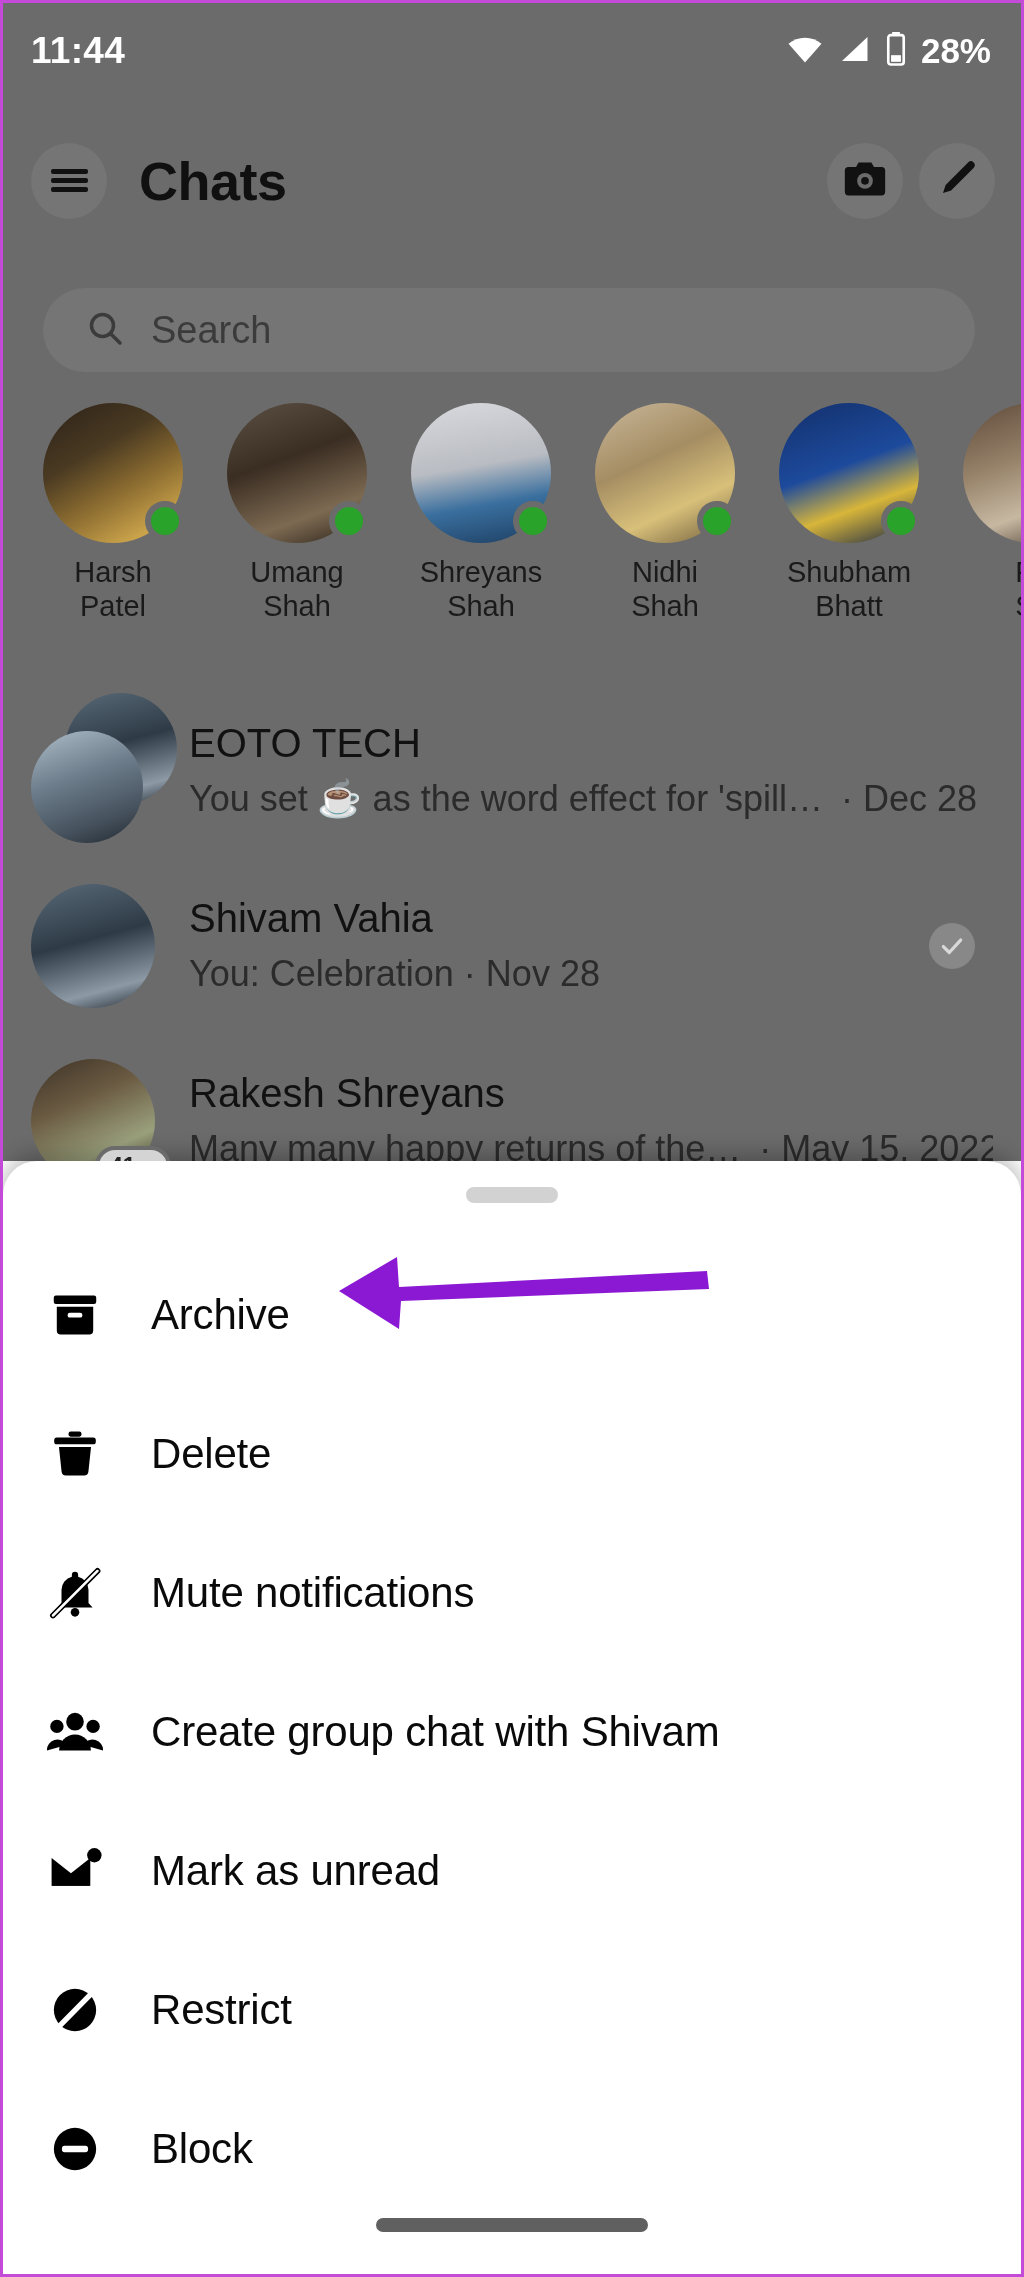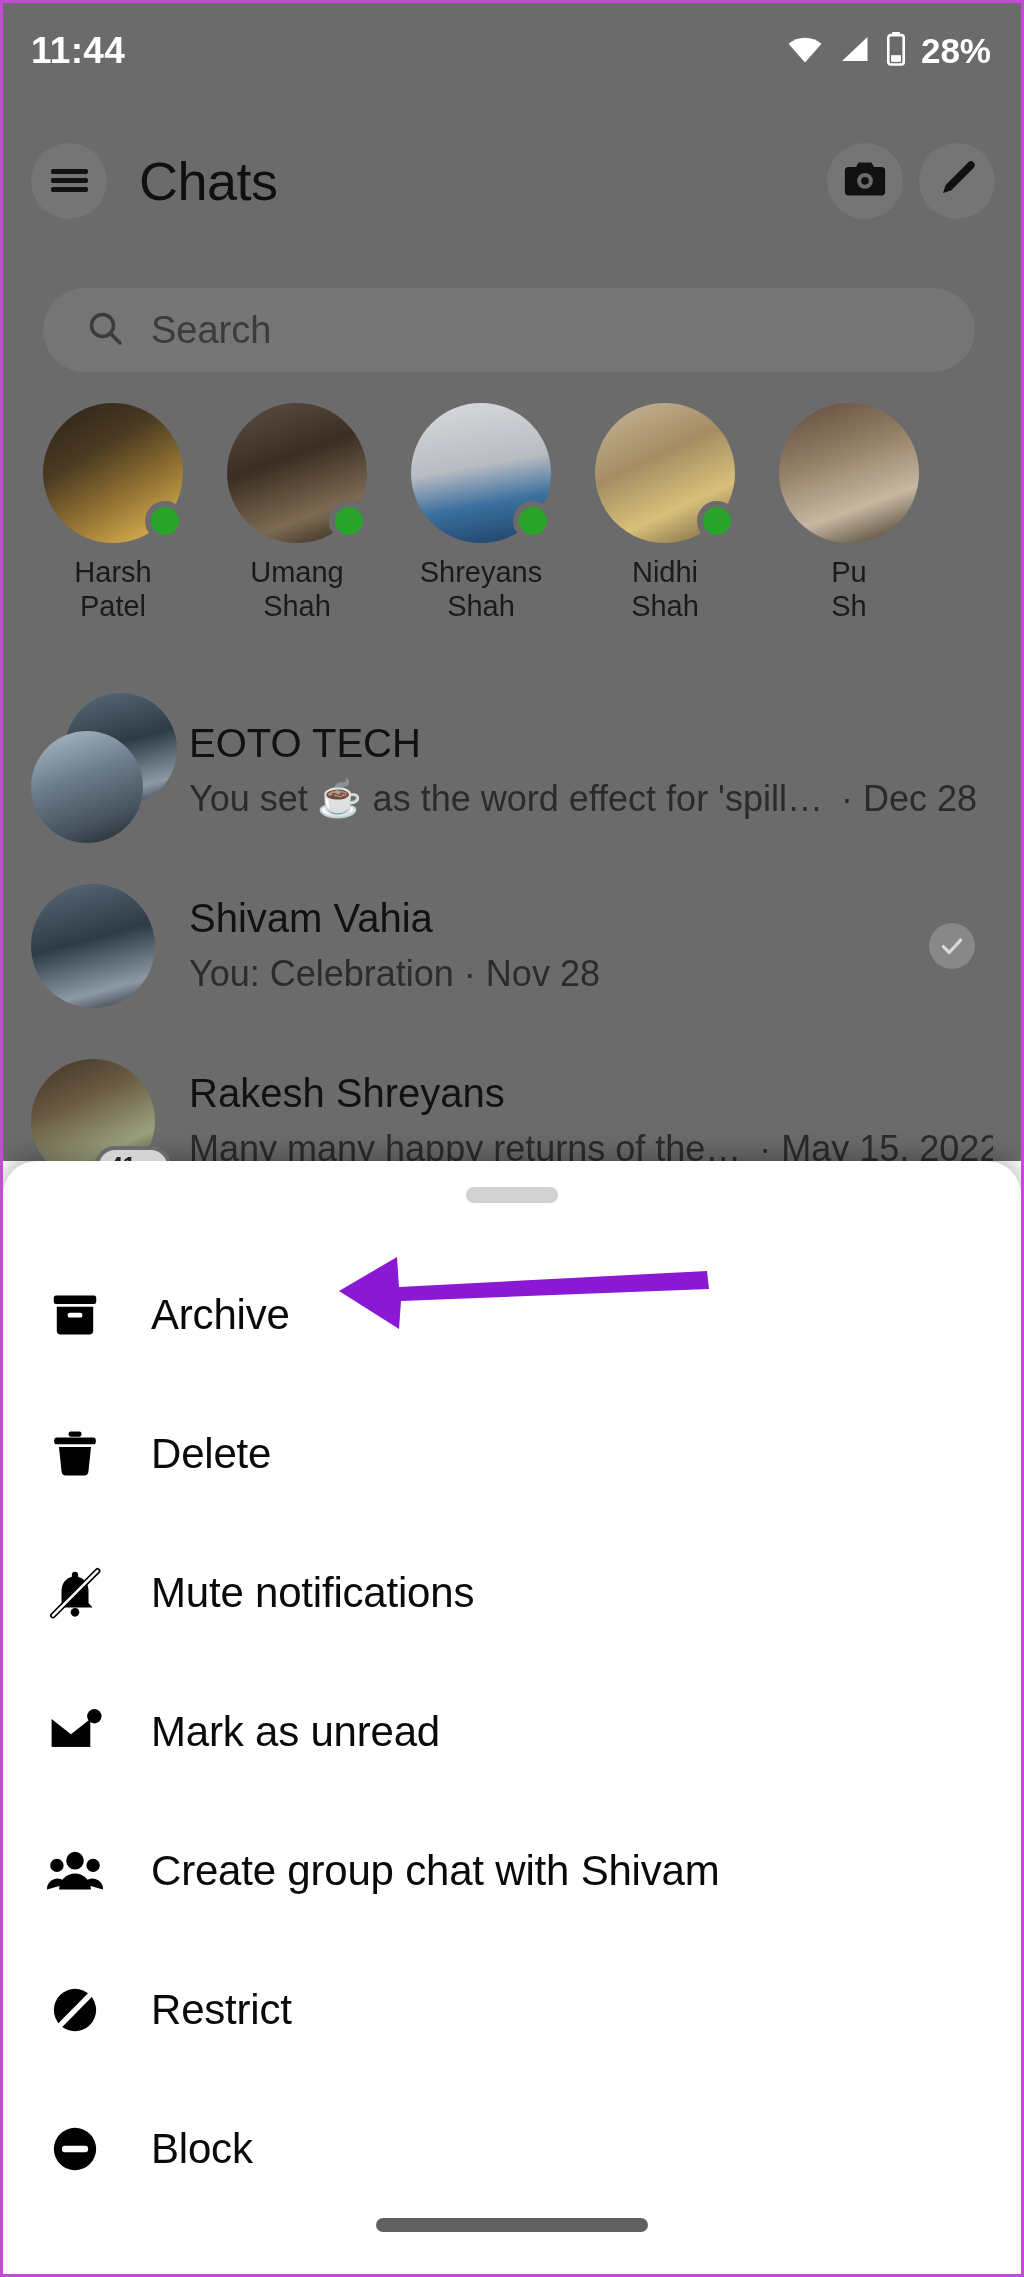--- a/index.html
+++ b/index.html
@@ -34,21 +34,21 @@
   #chats-header { top:120px; }
   .circle-btn {
     width:76px; height:76px; border-radius:50%;
     background:rgba(255,255,255,.07);
     display:flex; align-items:center; justify-content:center;
     flex:none;
   }
   .hamburger-wrap { margin-left:28px; }
   .ham-line { width:37px; height:5px; background:#111; border-radius:2px; margin:4px 0; }
   #page-title {
-    font-size:54px; font-weight:normal; color:#101010; margin-left:32px; flex:1;
+    font-size:54px; font-weight:bold; color:#101010; margin-left:32px; flex:1;
     letter-spacing:-.5px;
   }
   .hdr-right { display:flex; gap:16px; margin-right:26px; }
   
   #search-bar {
     position:absolute; left:40px; top:285px; width:932px; height:84px;
     border-radius:44px; background:rgba(255,255,255,.07);
     display:flex; align-items:center; padding-left:42px; gap:26px;
   }
   #search-placeholder { font-size:38px; color:#3b3b3b; }
@@ -235,20 +235,29 @@
           <div class="story-ava">
             <div class="ph ph4"></div>
           </div>
           <div class="story-badge"></div>
         </div>
         <div class="story-name"><span>Nidhi</span><br><span>Shah</span></div>
       </div>
       <div class="story">
         <div class="story-ava-wrap">
           <div class="story-ava">
+            <div class="ph ph5"></div>
+          </div>
+          <div class="story-badge"></div>
+        </div>
+        <div class="story-name"><span>Shubham</span><br><span>Bhatt</span></div>
+      </div>
+      <div class="story">
+        <div class="story-ava-wrap">
+          <div class="story-ava">
             <div class="ph ph6"></div>
           </div>
         </div>
         <div class="story-name"><span>Pu</span><br><span>Sh</span></div>
       </div>
     </div>
 
   <div id="chat-list">
       <div class="chat-row">
         <div class="chat-ava-wrap">
@@ -321,48 +330,48 @@
       <div class="menu-item">
         <span class="menu-icon">
           <svg width="54" height="54" viewBox="0 0 24 24">
             <path d="M18 16.4 V10.6 a6 6 0 0 0-4.6-5.8 V4 a1.4 1.4 0 0 0-2.8 0 v.8 A6 6 0 0 0 6 10.6 v5.8 L4.2 18.4 h15.6 Z" fill="#000"></path>
             <circle cx="12" cy="20.6" r="1.9" fill="#000"></circle>
             <line x1="2.2" y1="22" x2="22" y2="2.2" stroke="#000" stroke-width="2.6" stroke-linecap="round"></line>
             <line x1="2.2" y1="22" x2="22" y2="2.2" stroke="#fff" stroke-width="1.1" stroke-linecap="round"></line>
           </svg>
         </span>
         <span class="menu-label">Mute notifications</span>
-      </div>
-      <div class="menu-item">
-        <span class="menu-icon">
-          <svg width="54" height="54" viewBox="0 0 24 24">
-            <path d="M1.6 6.2 h17.2 v12.4 H1.6 Z" fill="#000"></path>
-            <path d="M1.6 6.2 L10.2 13 L18.8 6.2 Z" fill="#fff"></path>
-            <path d="M1.6 18.6 L8 12.4 L10.2 14 L12.4 12.4 L18.8 18.6 Z" fill="#000"></path>
-            <circle cx="20.6" cy="5" r="3.2" fill="#000"></circle>
-          </svg>
-        </span>
-        <span class="menu-label">Mark as unread</span>
       </div>
       <div class="menu-item">
         <span class="menu-icon">
           <svg width="56" height="56" viewBox="0 0 26 24">
             <circle cx="13" cy="7.2" r="4.1" fill="#000"></circle>
             <path d="M5.6 20.6 a7.4 7.4 0 0 1 14.8 0 Z" fill="#000"></path>
             <circle cx="4.6" cy="9.4" r="3.1" fill="#000"></circle>
             <path d="M0 20.6 a4.8 4.8 0 0 1 9 -2.6 Z" fill="#000"></path>
             <circle cx="21.4" cy="9.4" r="3.1" fill="#000"></circle>
             <path d="M26 20.6 a4.8 4.8 0 0 0-9 -2.6 Z" fill="#000"></path>
           </svg>
         </span>
         <span class="menu-label">Create group chat with Shivam</span>
       </div>
       <div class="menu-item">
         <span class="menu-icon">
           <svg width="54" height="54" viewBox="0 0 24 24">
+            <path d="M1.6 6.2 h17.2 v12.4 H1.6 Z" fill="#000"></path>
+            <path d="M1.6 6.2 L10.2 13 L18.8 6.2 Z" fill="#fff"></path>
+            <path d="M1.6 18.6 L8 12.4 L10.2 14 L12.4 12.4 L18.8 18.6 Z" fill="#000"></path>
+            <circle cx="20.6" cy="5" r="3.2" fill="#000"></circle>
+          </svg>
+        </span>
+        <span class="menu-label">Mark as unread</span>
+      </div>
+      <div class="menu-item">
+        <span class="menu-icon">
+          <svg width="54" height="54" viewBox="0 0 24 24">
             <circle cx="12" cy="12" r="9.4" fill="#000"></circle>
             <line x1="4.6" y1="19.6" x2="19.6" y2="4.4" stroke="#fff" stroke-width="2.4" stroke-linecap="round"></line>
           </svg>
         </span>
         <span class="menu-label">Restrict</span>
       </div>
       <div class="menu-item">
         <span class="menu-icon">
           <svg width="54" height="54" viewBox="0 0 24 24">
             <circle cx="12" cy="12" r="9.4" fill="#000"></circle>

